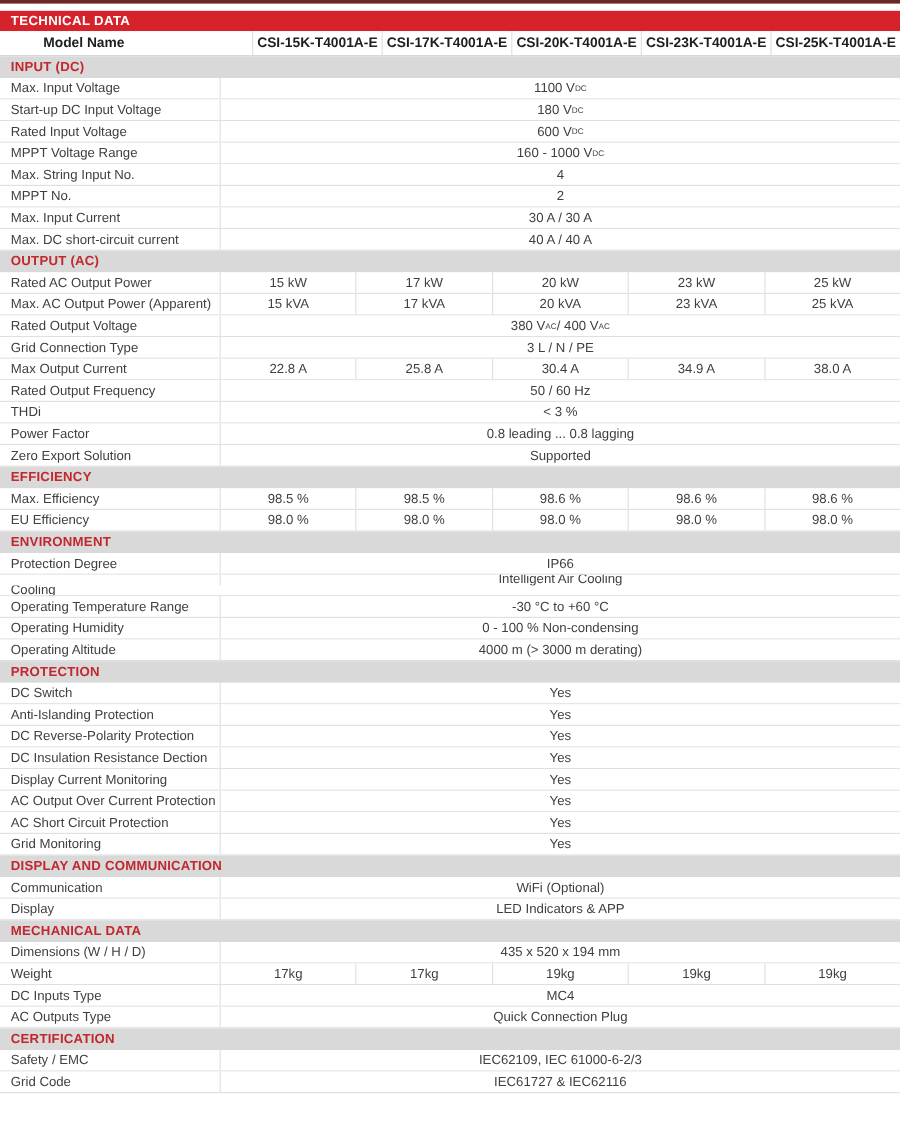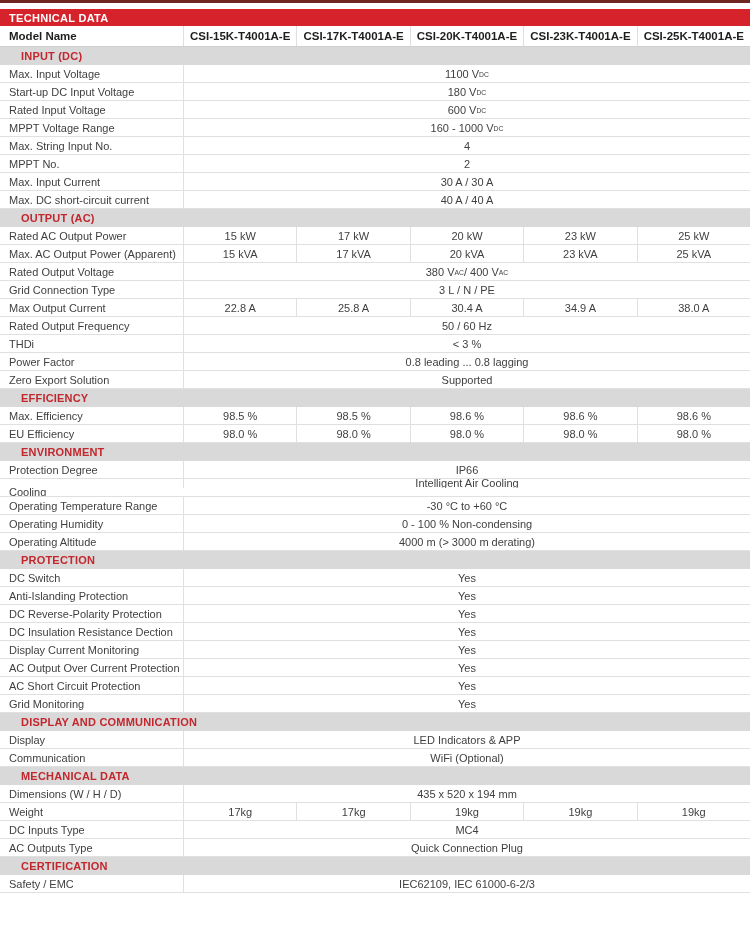--- a/index.html
+++ b/index.html
@@ -39,20 +39,21 @@
     font-size: 11px;
     border-bottom: 1px solid var(--border-light, #e0e0e0);
     background: #ffffff;
   }
   .model-row {
     height: 21px;
     font-size: 11.5px;
     font-weight: bold;
     color: #1e1e1e;
     border-bottom: 1px solid #cfcfcf;
+    padding-left: 27px;
   }
   .cell {
     display: flex;
     align-items: center;
     overflow: hidden;
     white-space: nowrap;
   }
   .cell.label {
     justify-content: flex-start;
     padding-left: 9px;
@@ -70,21 +71,21 @@
   }
   .section-header {
     height: 18px;
     background: var(--section-bg, #d9d9d9);
     color: var(--section-red, #c2272d);
     font-size: 11px;
     font-weight: bold;
     letter-spacing: 0.2px;
     display: flex;
     align-items: center;
-    padding-left: 21px;
+    padding-left: 9px;
   }
   sub {
     font-size: 0.62em;
     vertical-align: baseline;
     position: relative;
     top: 0.18em;
     letter-spacing: 0;
   }
 </style>
 </head>
@@ -271,26 +272,26 @@
   </div>
   <div class="row">
     <div class="cell label">Grid Monitoring</div>
     <div class="cell span">Yes</div>
   </div>
 
   <div class="section-header">
     <span>DISPLAY AND COMMUNICATION</span>
   </div>
   <div class="row">
+    <div class="cell label">Communication</div>
+    <div class="cell span">WiFi (Optional)</div>
+  </div>
+  <div class="row">
     <div class="cell label">Display</div>
     <div class="cell span">LED Indicators &amp; APP</div>
-  </div>
-  <div class="row">
-    <div class="cell label">Communication</div>
-    <div class="cell span">WiFi (Optional)</div>
   </div>
 
   <div class="section-header">
     <span>MECHANICAL DATA</span>
   </div>
   <div class="row">
     <div class="cell label">Dimensions (W / H / D)</div>
     <div class="cell span">435 x 520 x 194 mm</div>
   </div>
   <div class="row">
@@ -310,13 +311,17 @@
     <div class="cell span">Quick Connection Plug</div>
   </div>
 
   <div class="section-header">
     <span>CERTIFICATION</span>
   </div>
   <div class="row">
     <div class="cell label">Safety / EMC</div>
     <div class="cell span">IEC62109, IEC 61000-6-2/3</div>
   </div>
+  <div class="row">
+    <div class="cell label">Grid Code</div>
+    <div class="cell span">IEC61727 &amp; IEC62116</div>
+  </div>
 </div>
 
 </body></html>

